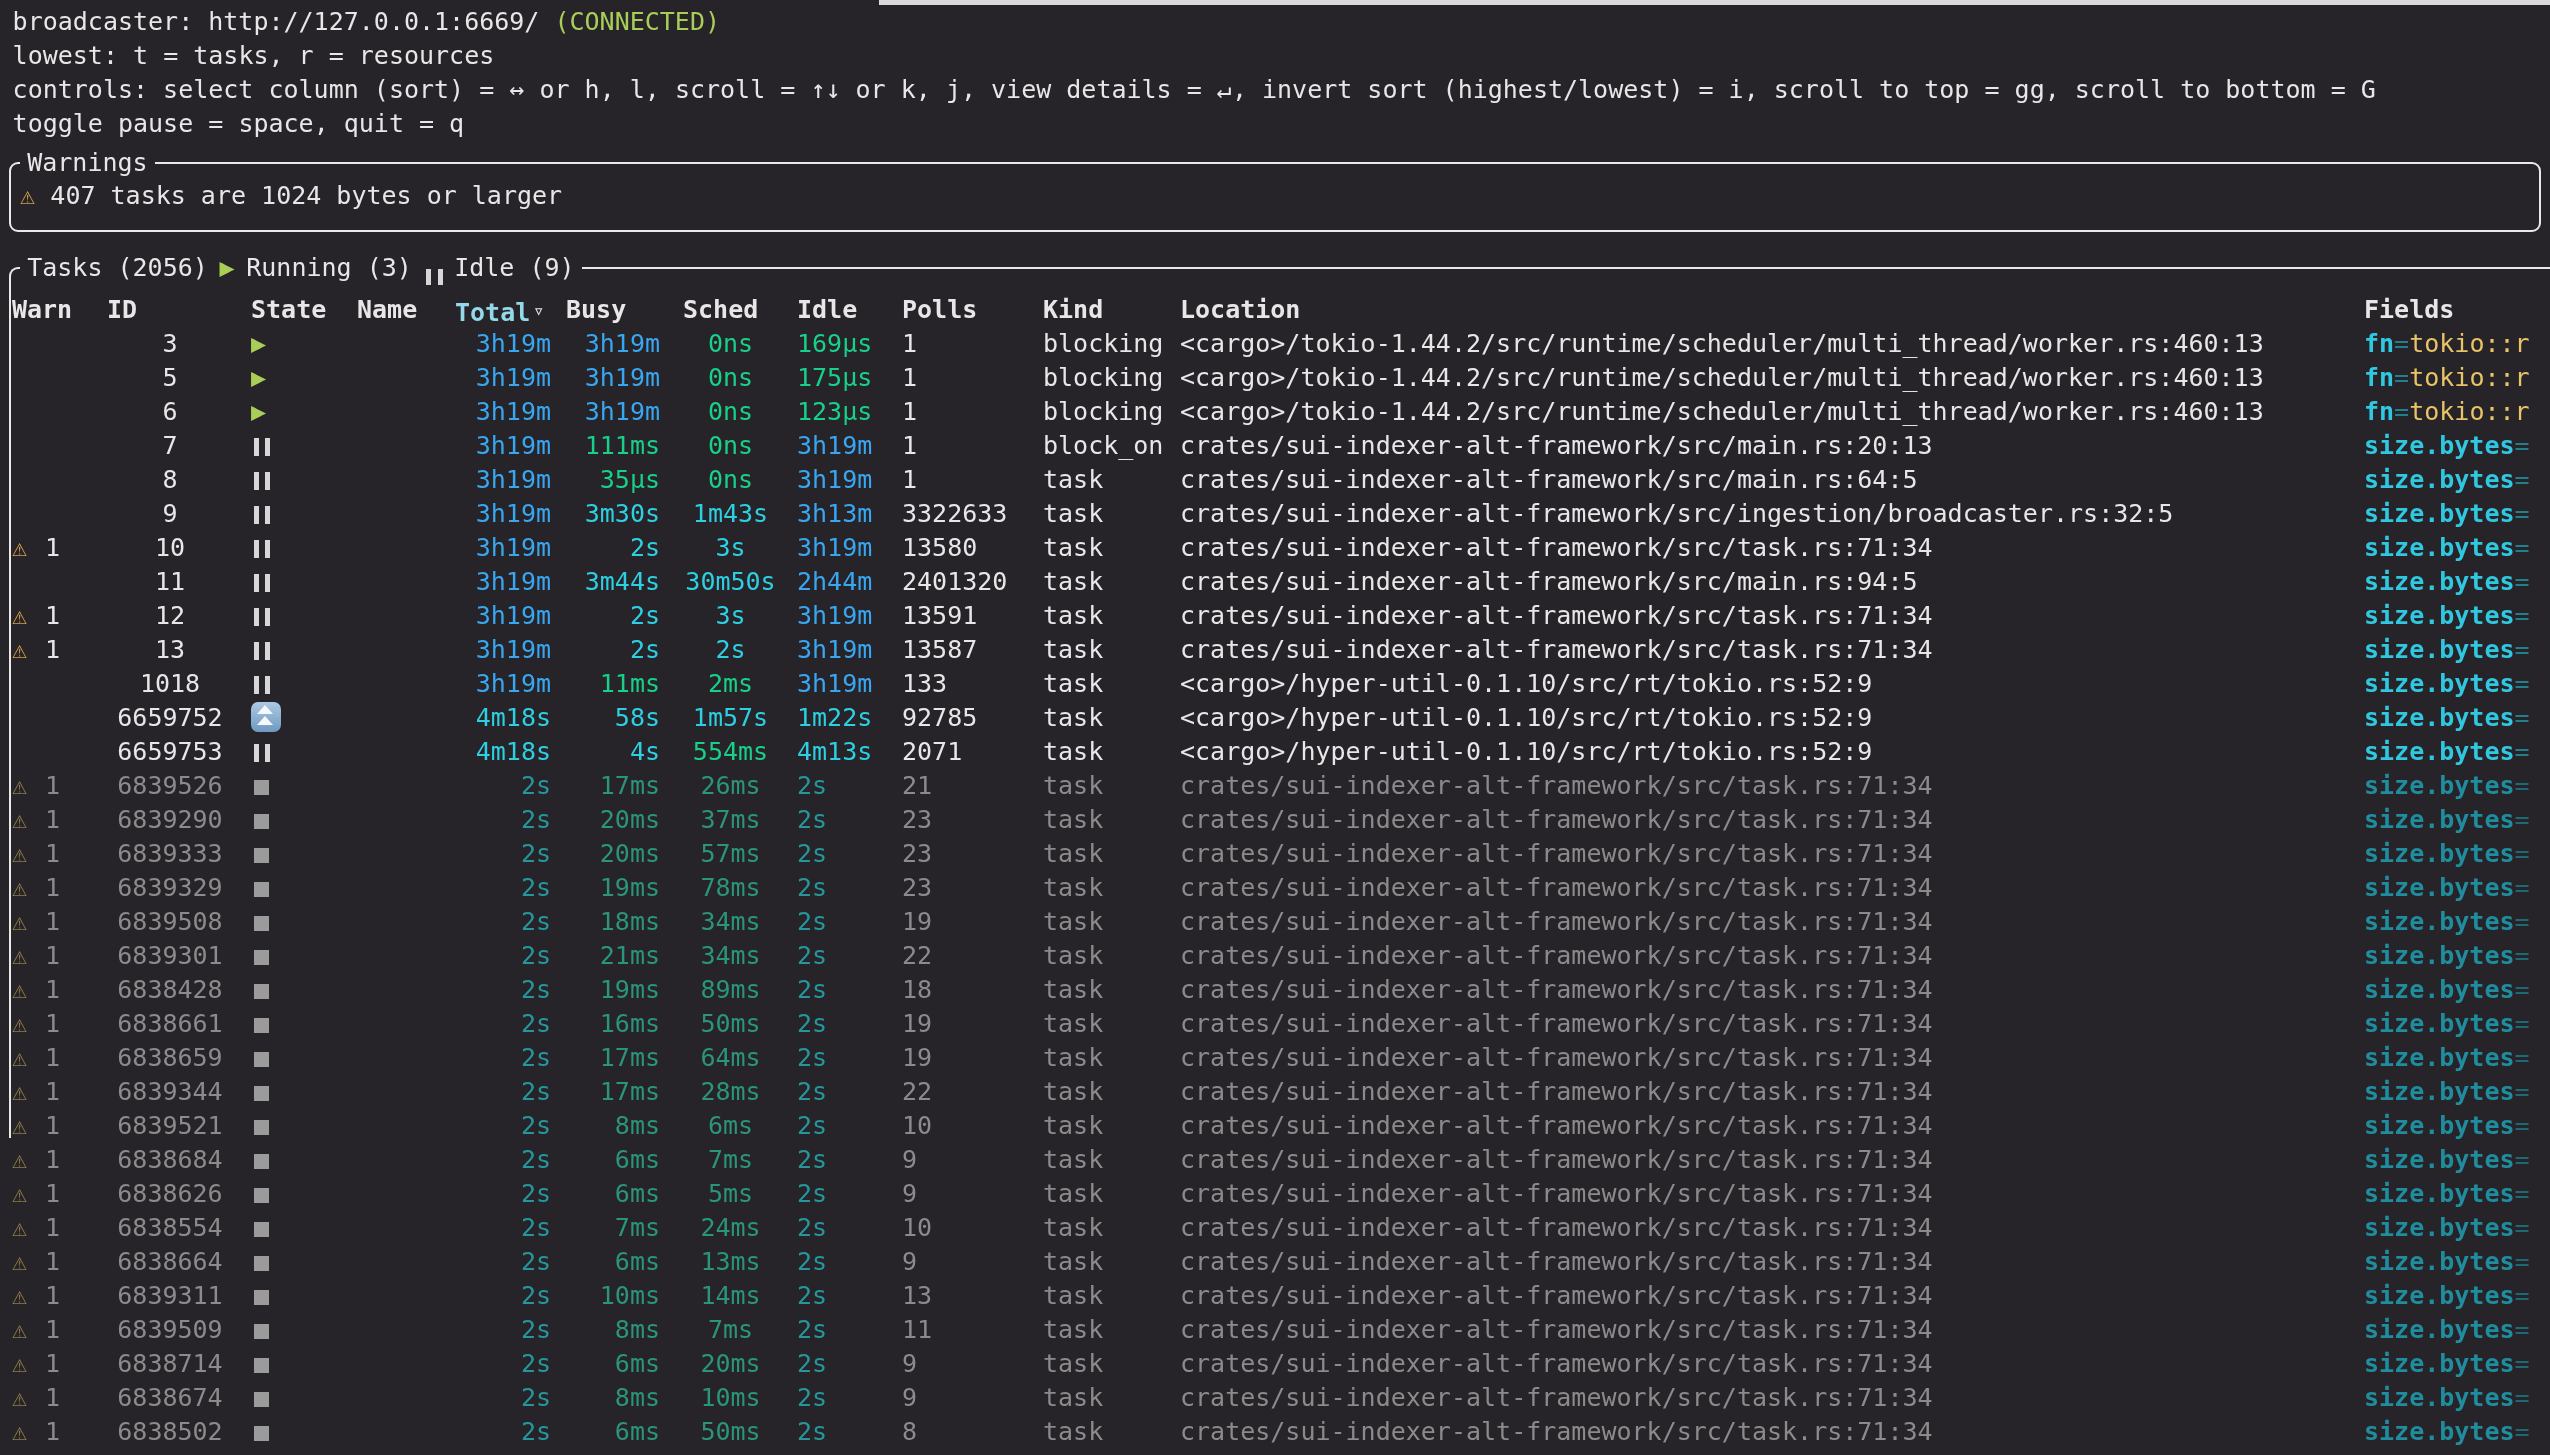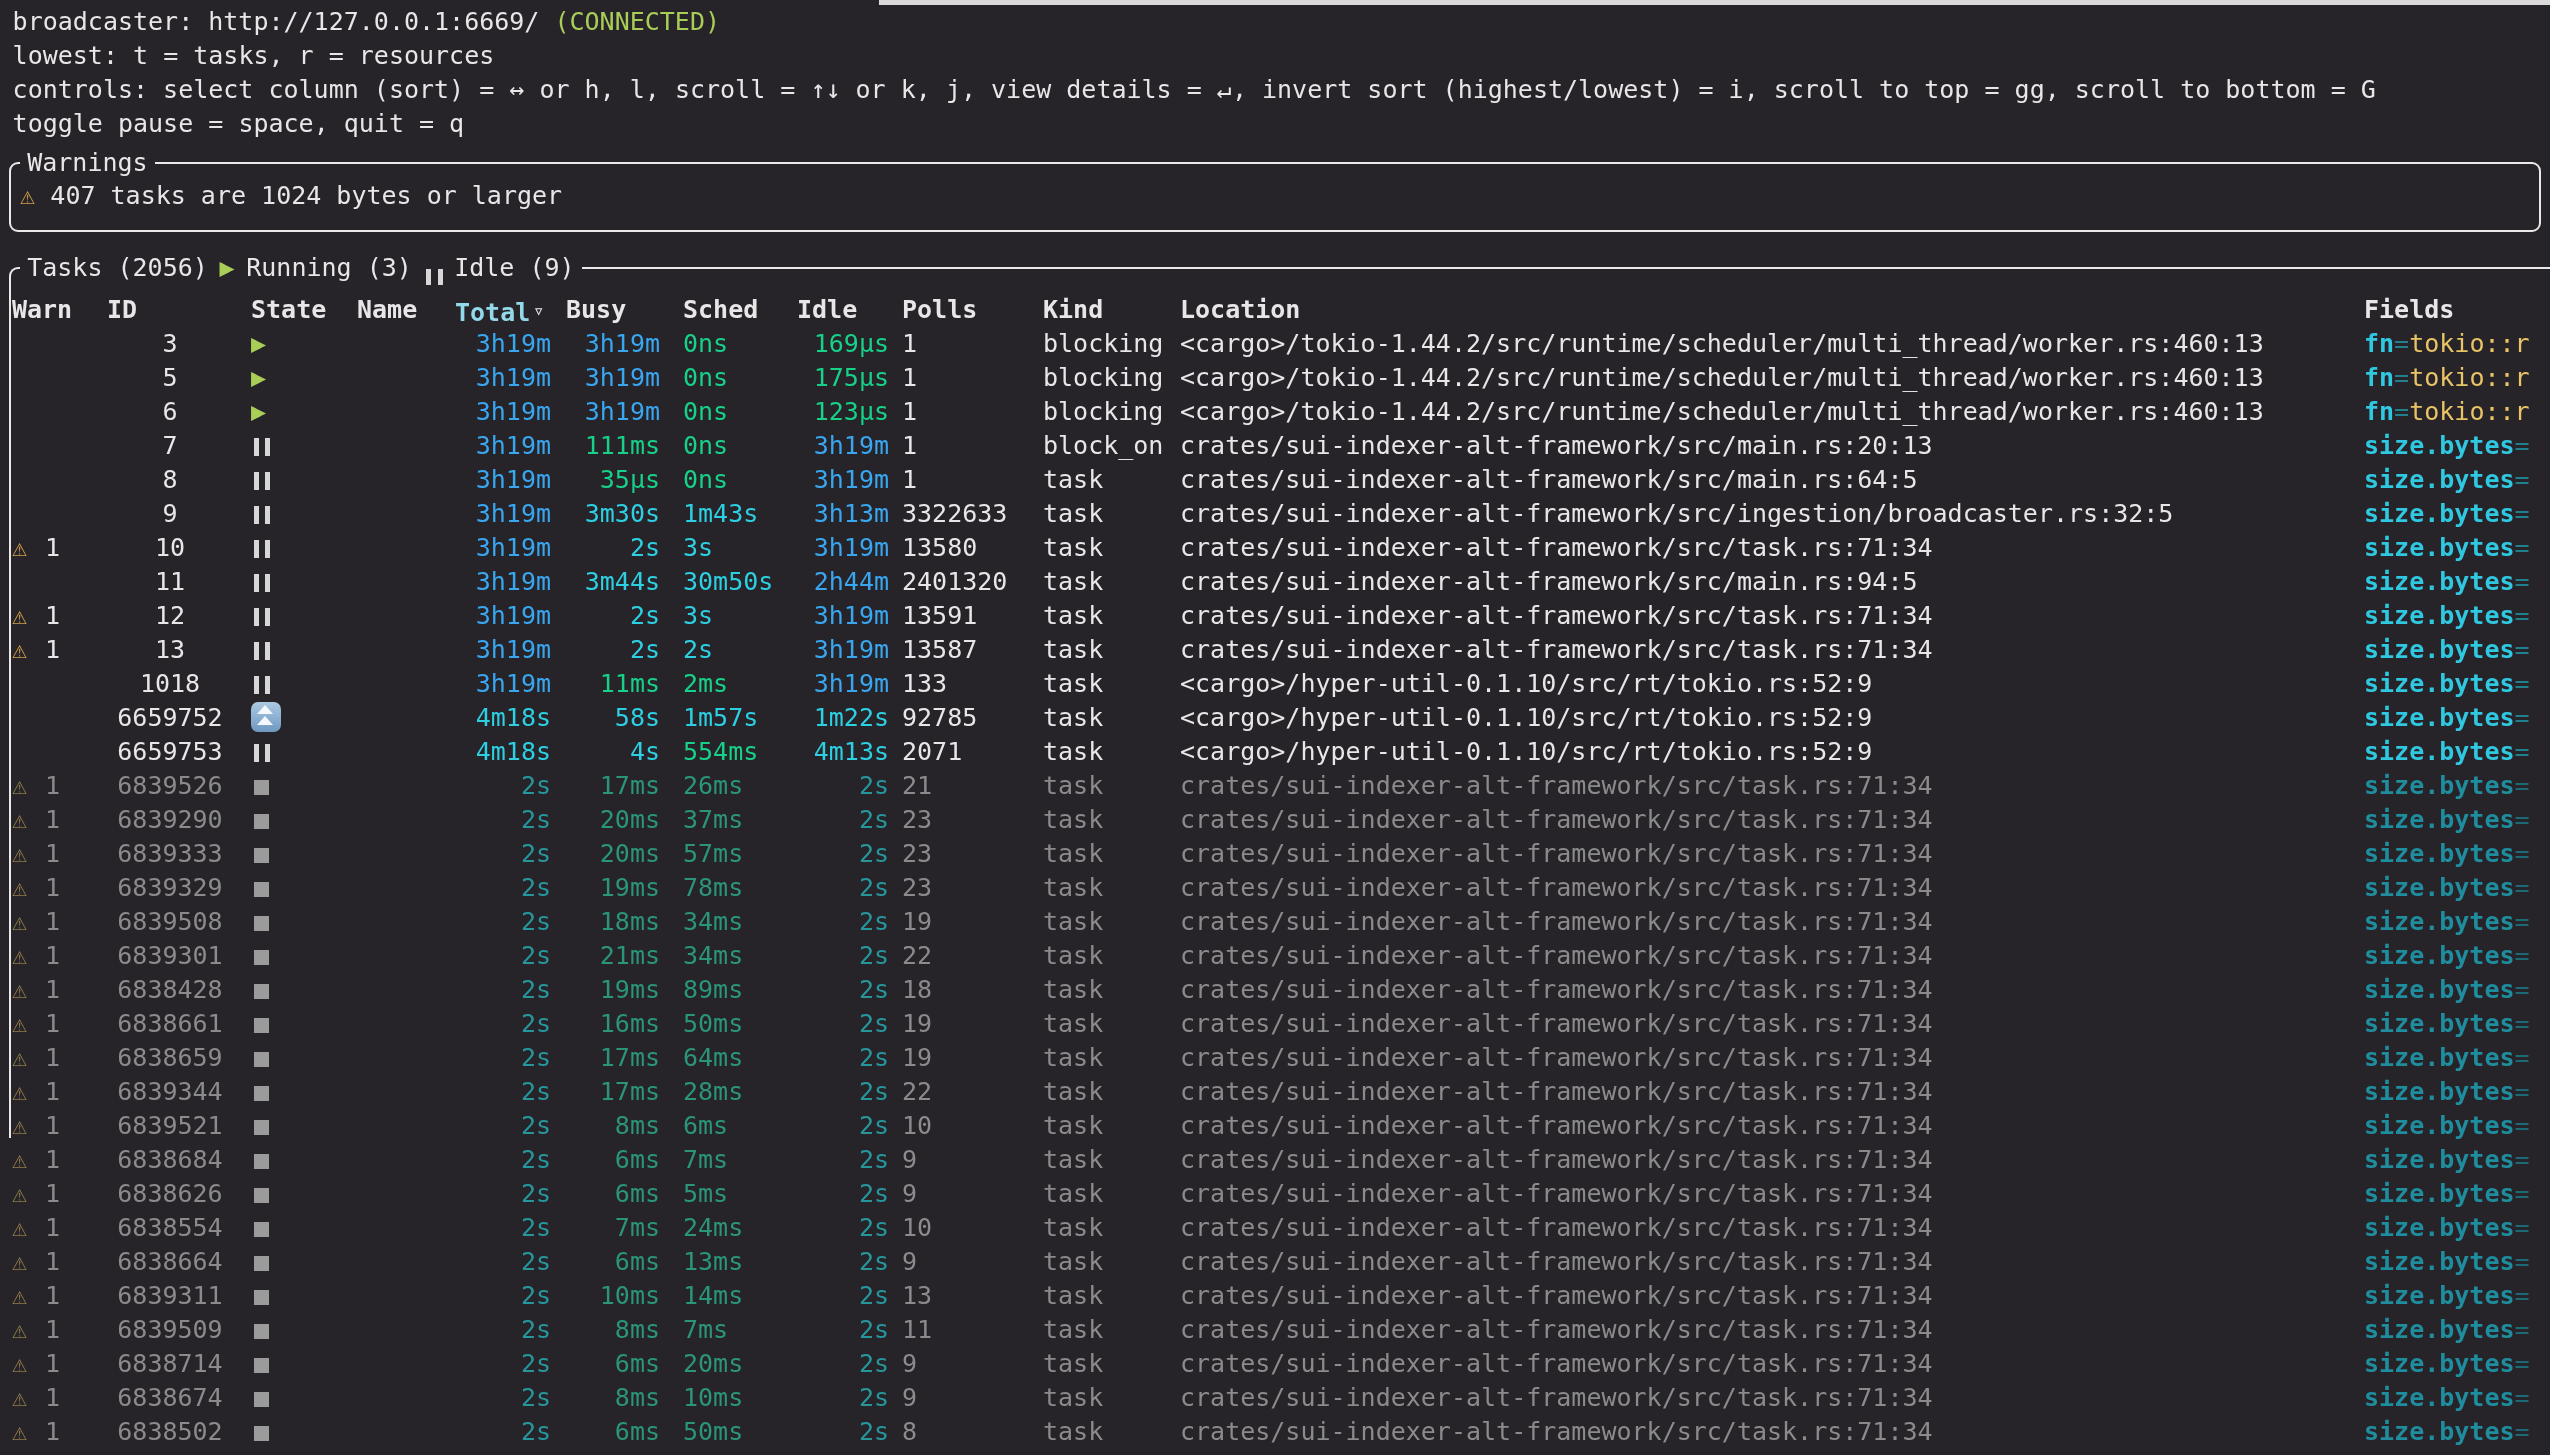--- a/index.html
+++ b/index.html
@@ -29,22 +29,22 @@
   
   .table{position:absolute;left:0;top:24px;width:2539px}
   .trow{position:relative;height:34px;line-height:34px;white-space:pre}
   .cell{position:absolute;top:0;height:34px}
   .c-warn {left:0.9px;   width:90px}
   .c-id   {left:96px; width:126px;text-align:center}
   .c-state{left:240px; width:99px}
   .c-name {left:346px; width:85px}
   .c-total{left:444px; width:96px;text-align:right}
   .c-busy {left:555px; width:94px;text-align:right}
-  .c-sched{left:672px; width:95px;text-align:left}
-  .c-idle {left:786px; width:92px;text-align:right}
+  .c-sched{left:672px; width:95px;text-align:center}
+  .c-idle {left:786px; width:92px;}
   .c-polls{left:891px; width:130px}
   .c-kind {left:1032px;width:130px}
   .c-loc  {left:1169px;width:1176px}
   .c-fields{left:2353px;width:193px;overflow:hidden}
   .thead .cell{text-align:left;font-weight:bold}
   .hl{color:var(--hcyan)}
   .sort{font-size:19px;margin-left:2.7px;vertical-align:3.6px;font-weight:normal;color:var(--fg)}
   .warn-count{margin-left:18px}
   
   .tri{color:var(--lime)}

